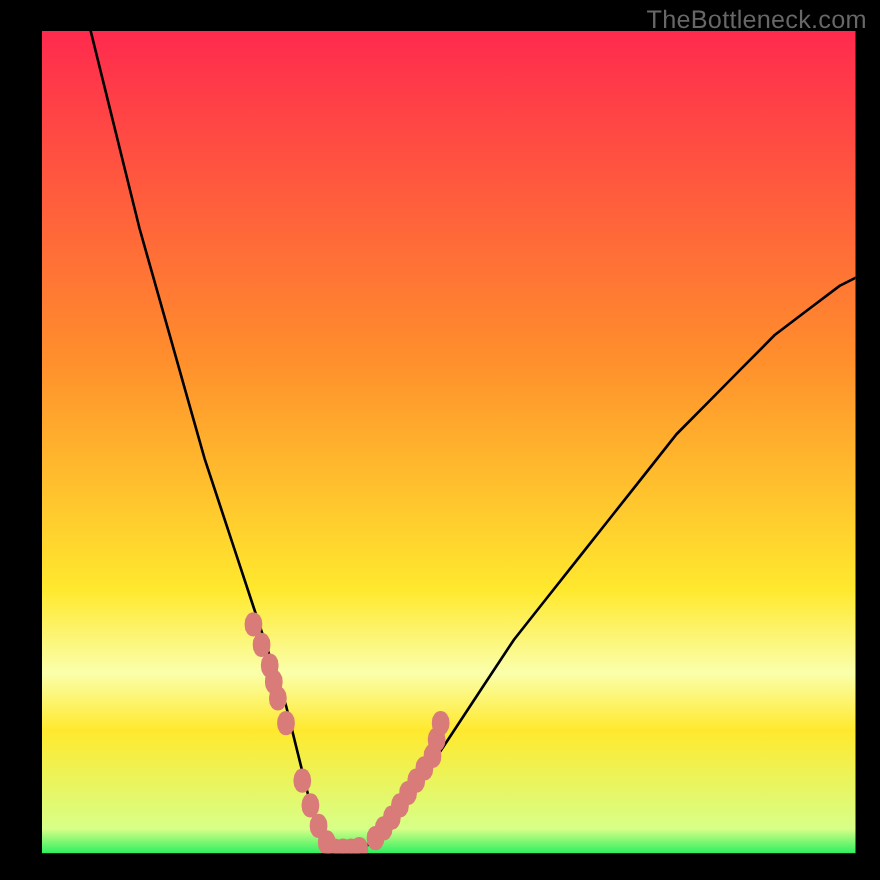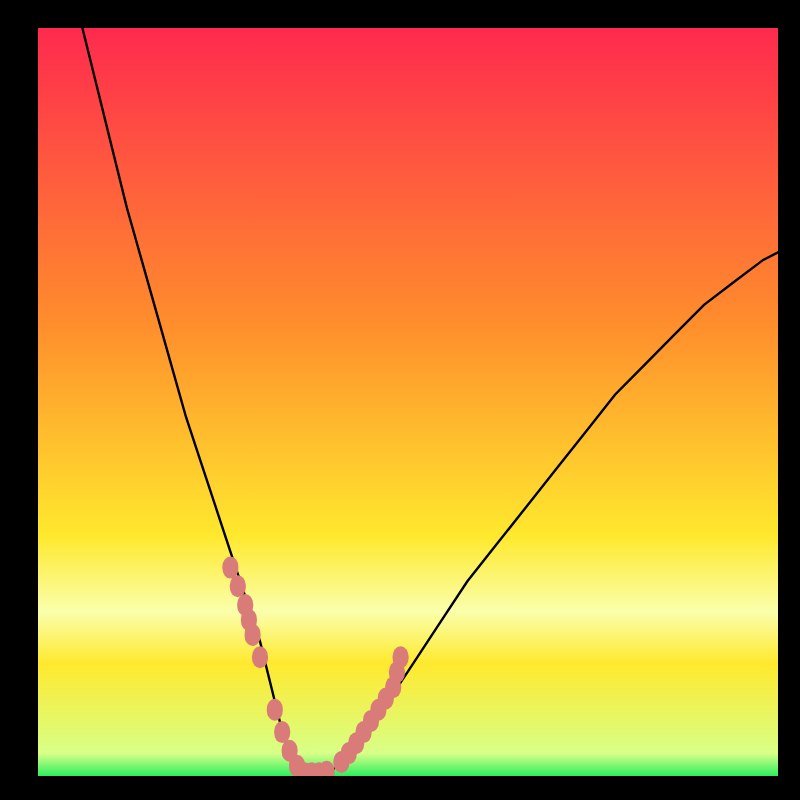--- a/index.html
+++ b/index.html
@@ -92,13 +92,14 @@
           <rect x="332.4" y="670.7" width="16" height="22" rx="8" ry="10" fill="#d97b78"></rect>
           <rect x="339.8" y="659.5" width="16" height="22" rx="8" ry="10" fill="#d97b78"></rect>
           <rect x="347.2" y="648.2" width="16" height="22" rx="8" ry="10" fill="#d97b78"></rect>
           <rect x="350.9" y="633.3" width="16" height="22" rx="8" ry="10" fill="#d97b78"></rect>
           <rect x="354.6" y="618.3" width="16" height="22" rx="8" ry="10" fill="#d97b78"></rect>
         </g>
     </svg>
 
   </div>
 
+  <div class="watermark">TheBottleneck.com</div>
 </div>
 
 </body></html>

